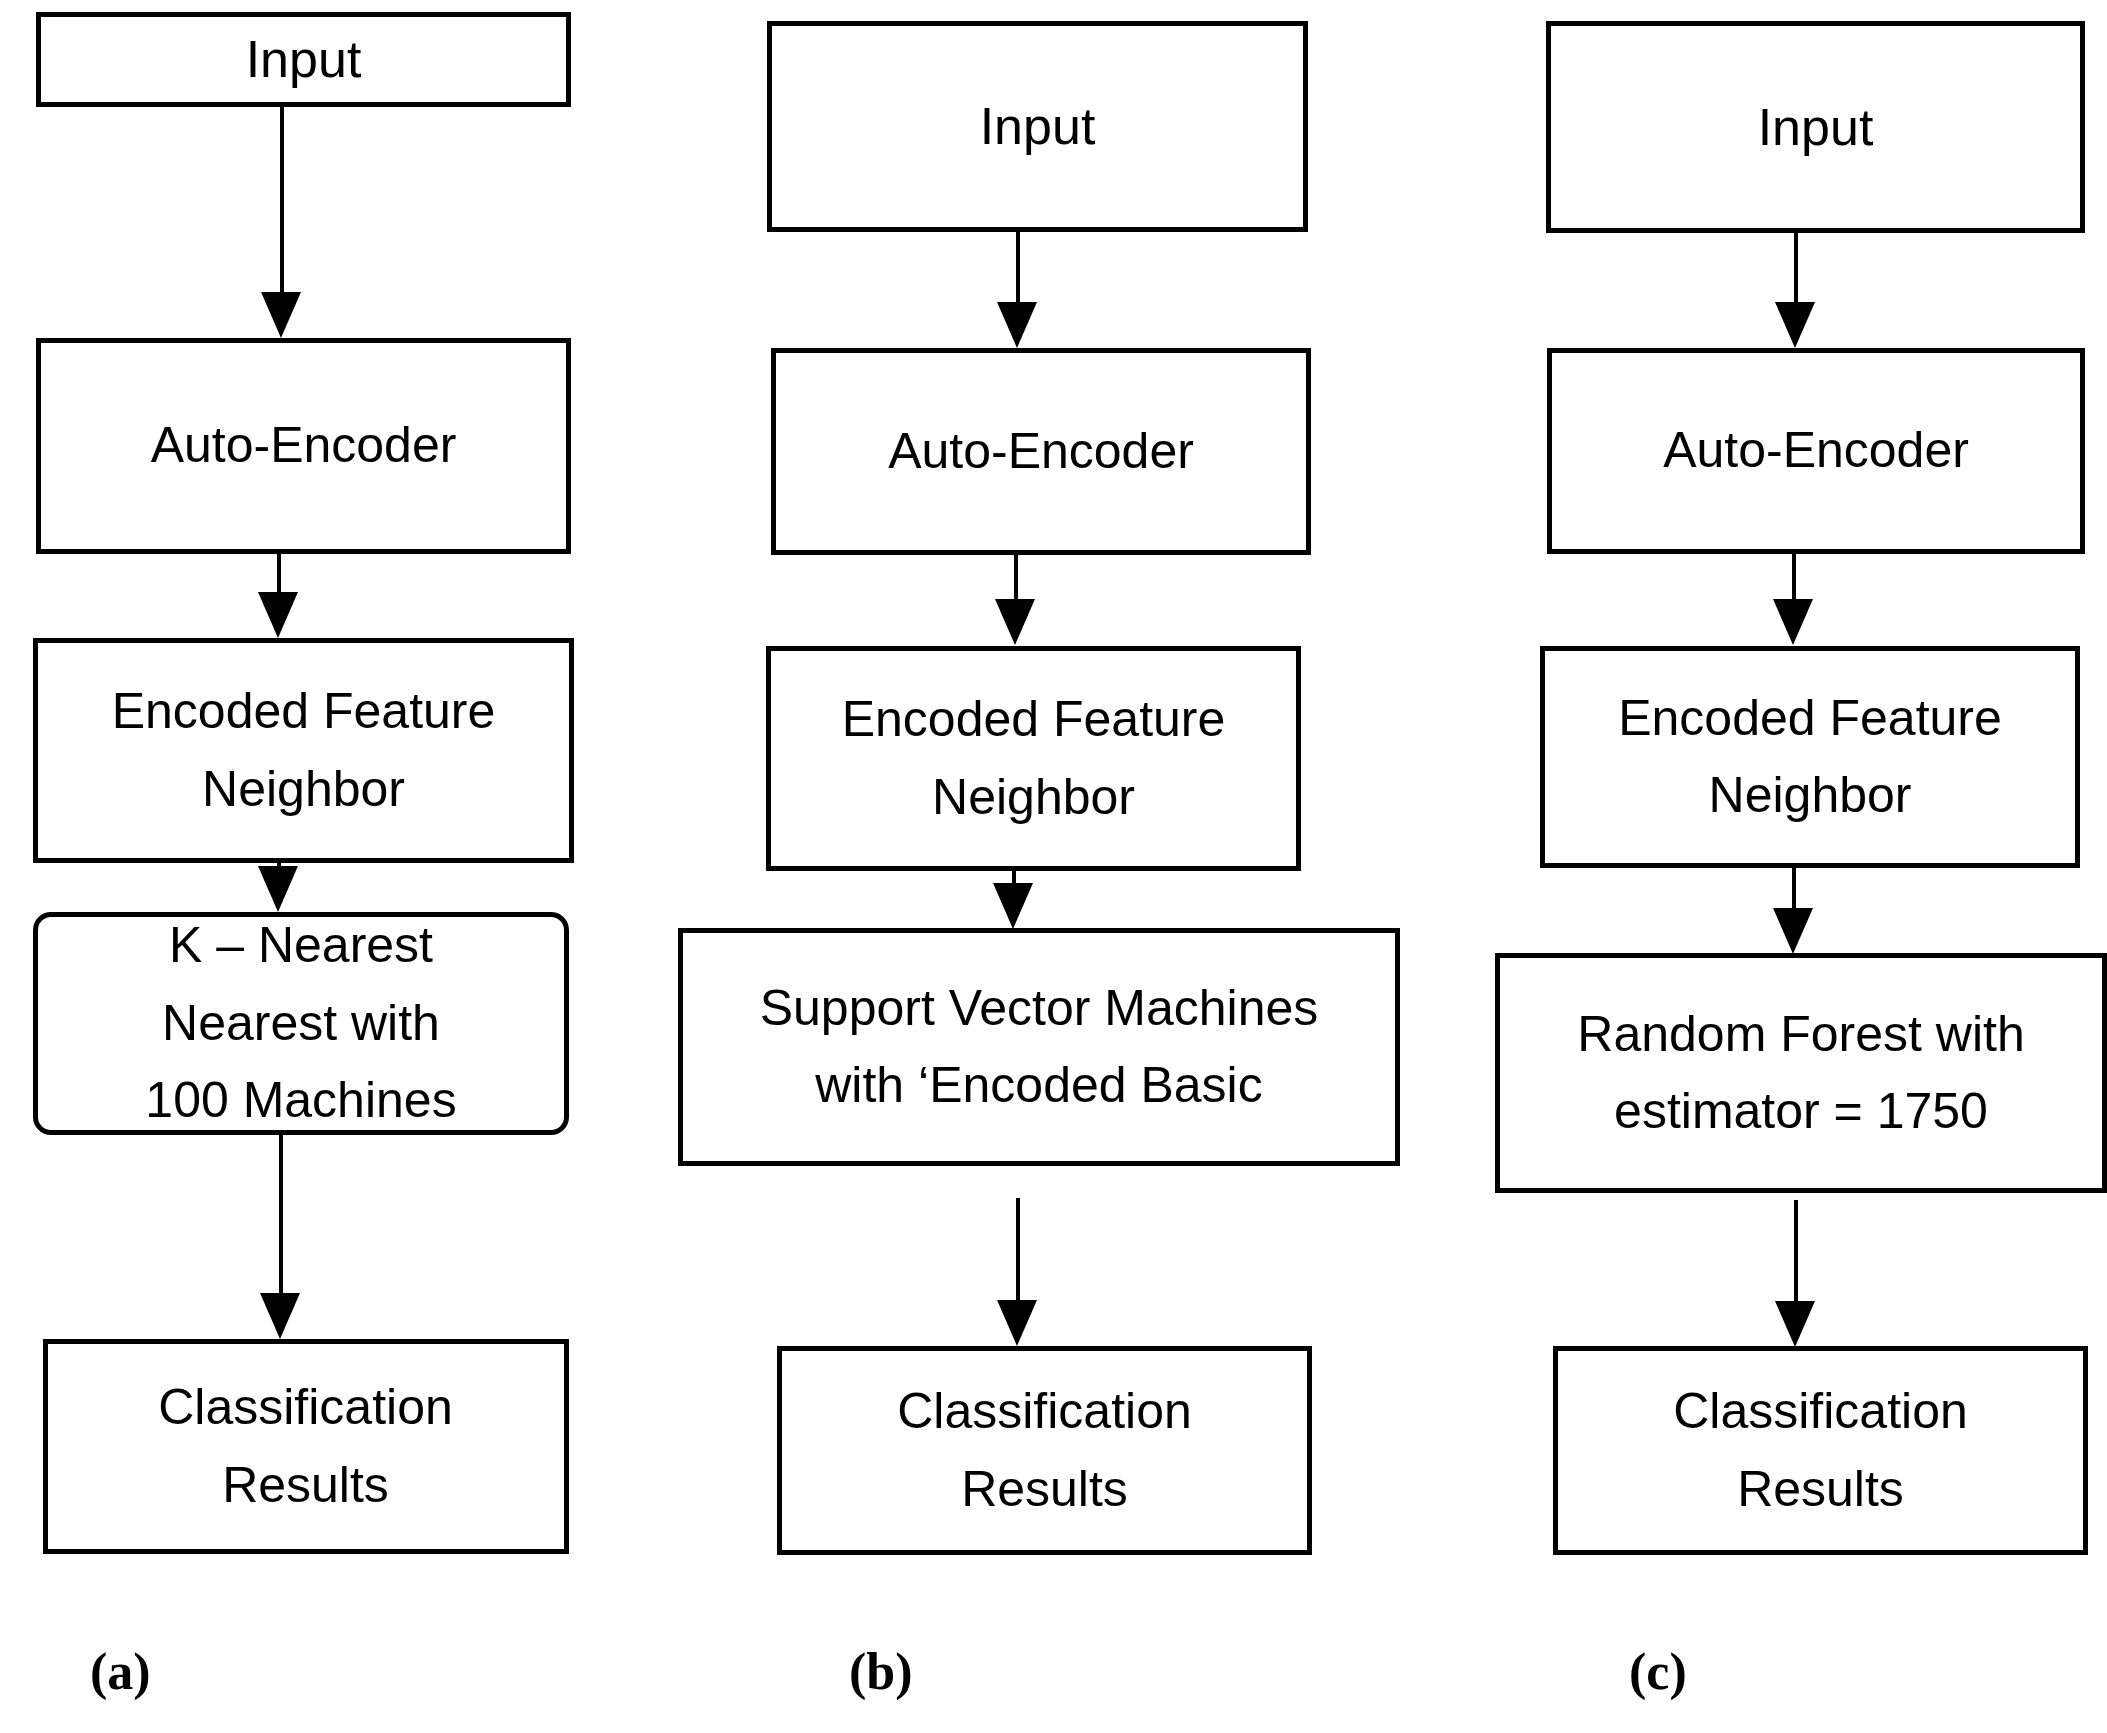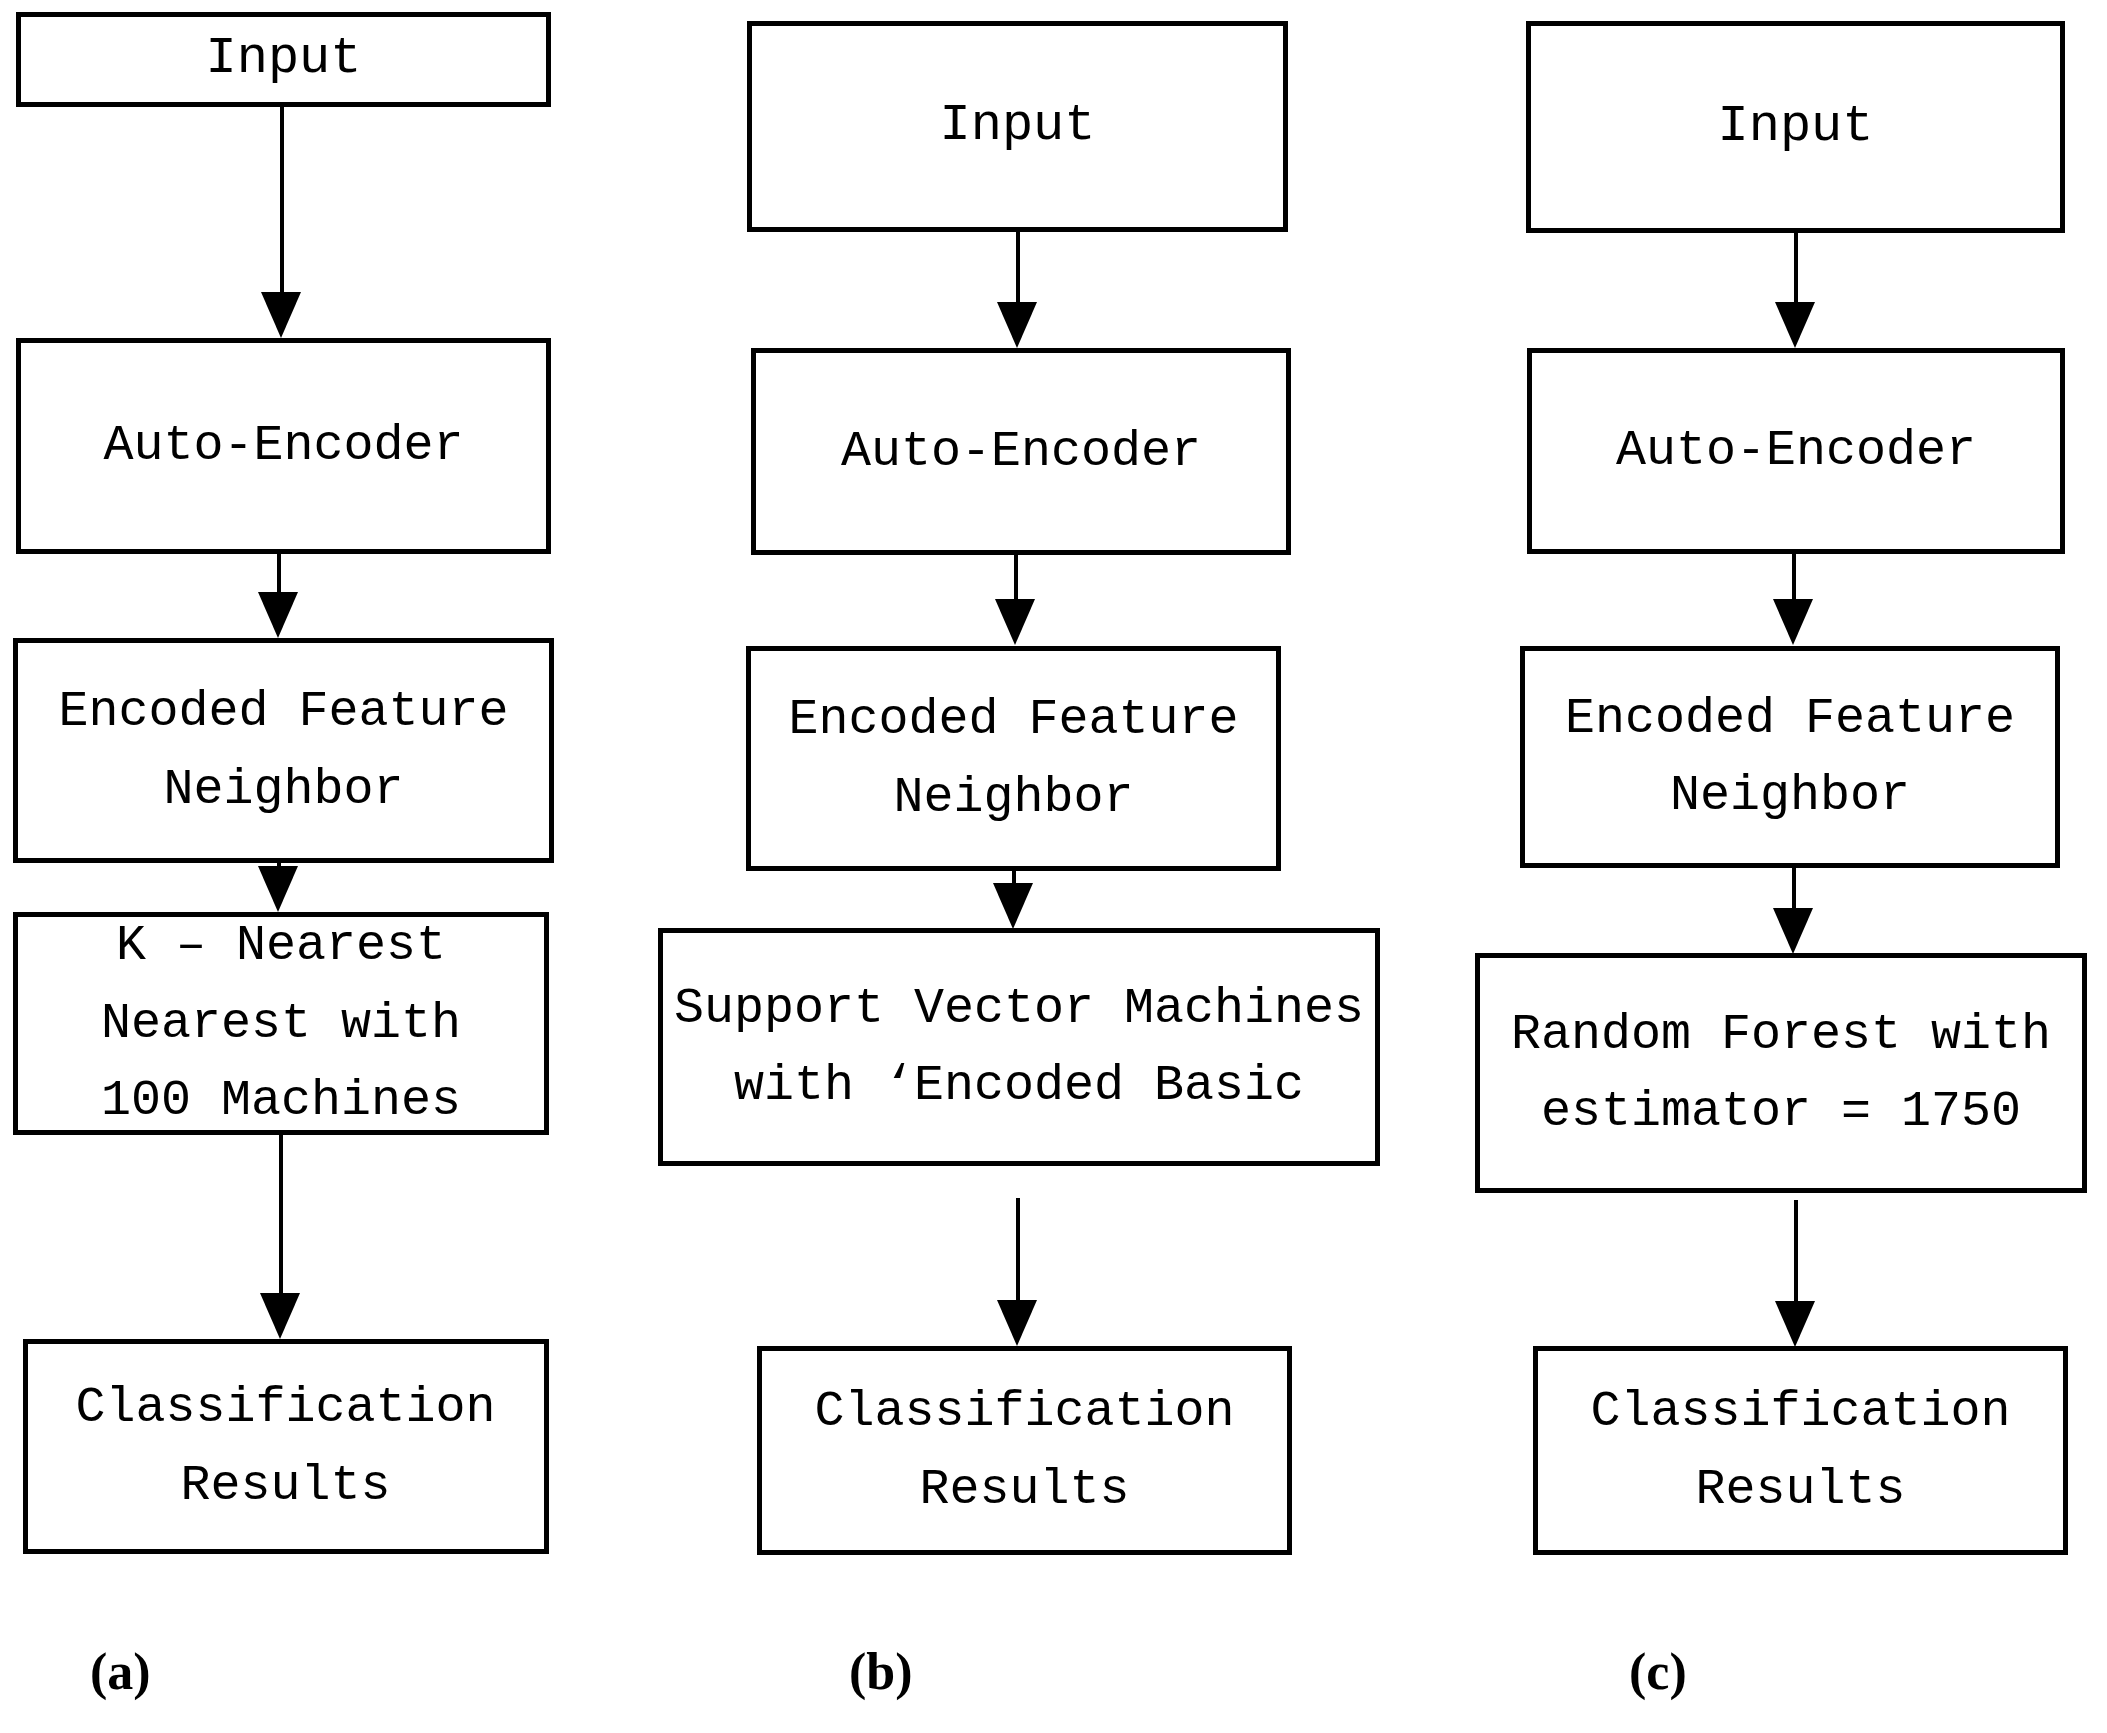--- a/index.html
+++ b/index.html
@@ -21,22 +21,23 @@
     border: 5.8px solid #000000;
     background: #ffffff;
     display: flex;
     flex-direction: column;
     align-items: center;
     justify-content: center;
     color: #000000;
     text-align: center;
     line-height: 1.55;
     font-size: 50px;
-    font-family: Liberation Mono, monospace;
+    font-family: Liberation Sans, sans-serif;
     z-index: 2;
+    margin-left: 20px;
   }
   .node .line {
     display: block;
     white-space: nowrap;
   }
   
   .conn {
     position: absolute;
     z-index: 1;
   }
@@ -92,21 +93,21 @@
 
   <div class="node" style="left:13px; top:638px; width:541px; height:225px;">
     <span class="line">Encoded Feature</span>
     <span class="line">Neighbor</span>
   </div>
   <div class="conn" style="left:258px; top:863px; width:41px; height:49px;">
     <div class="shaft" style="height:10.3px;"></div>
     <div class="head"></div>
   </div>
 
-  <div class="node" style="left:13px; top:912px; width:536px; height:223px;">
+  <div class="node" style="left:13px; top:912px; width:536px; height:223px;border-radius:18px;">
     <span class="line">K – Nearest</span>
     <span class="line">Nearest with</span>
     <span class="line">100 Machines</span>
   </div>
   <div class="conn" style="left:260px; top:1135px; width:41px; height:204px;">
     <div class="shaft" style="height:160px;"></div>
     <div class="head"></div>
   </div>
 
   <div class="node" style="left:22.5px; top:1339px; width:526px; height:215px;">

